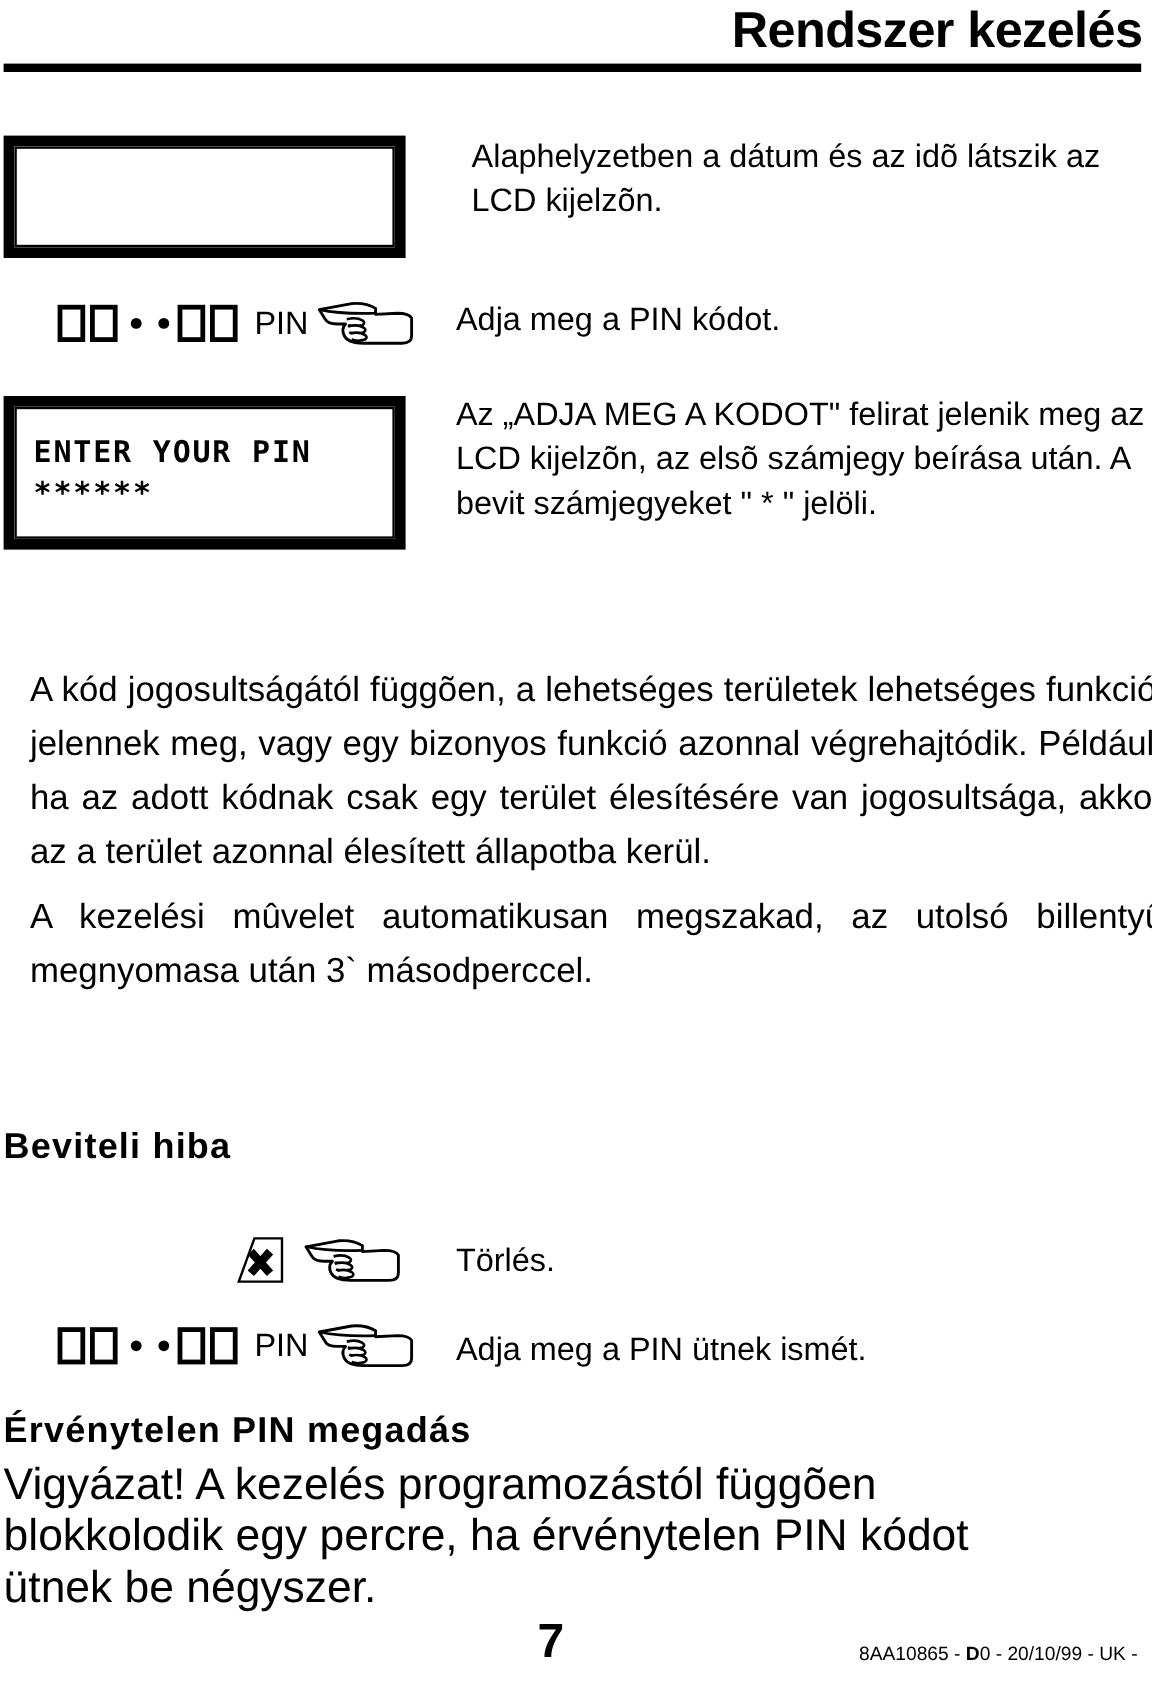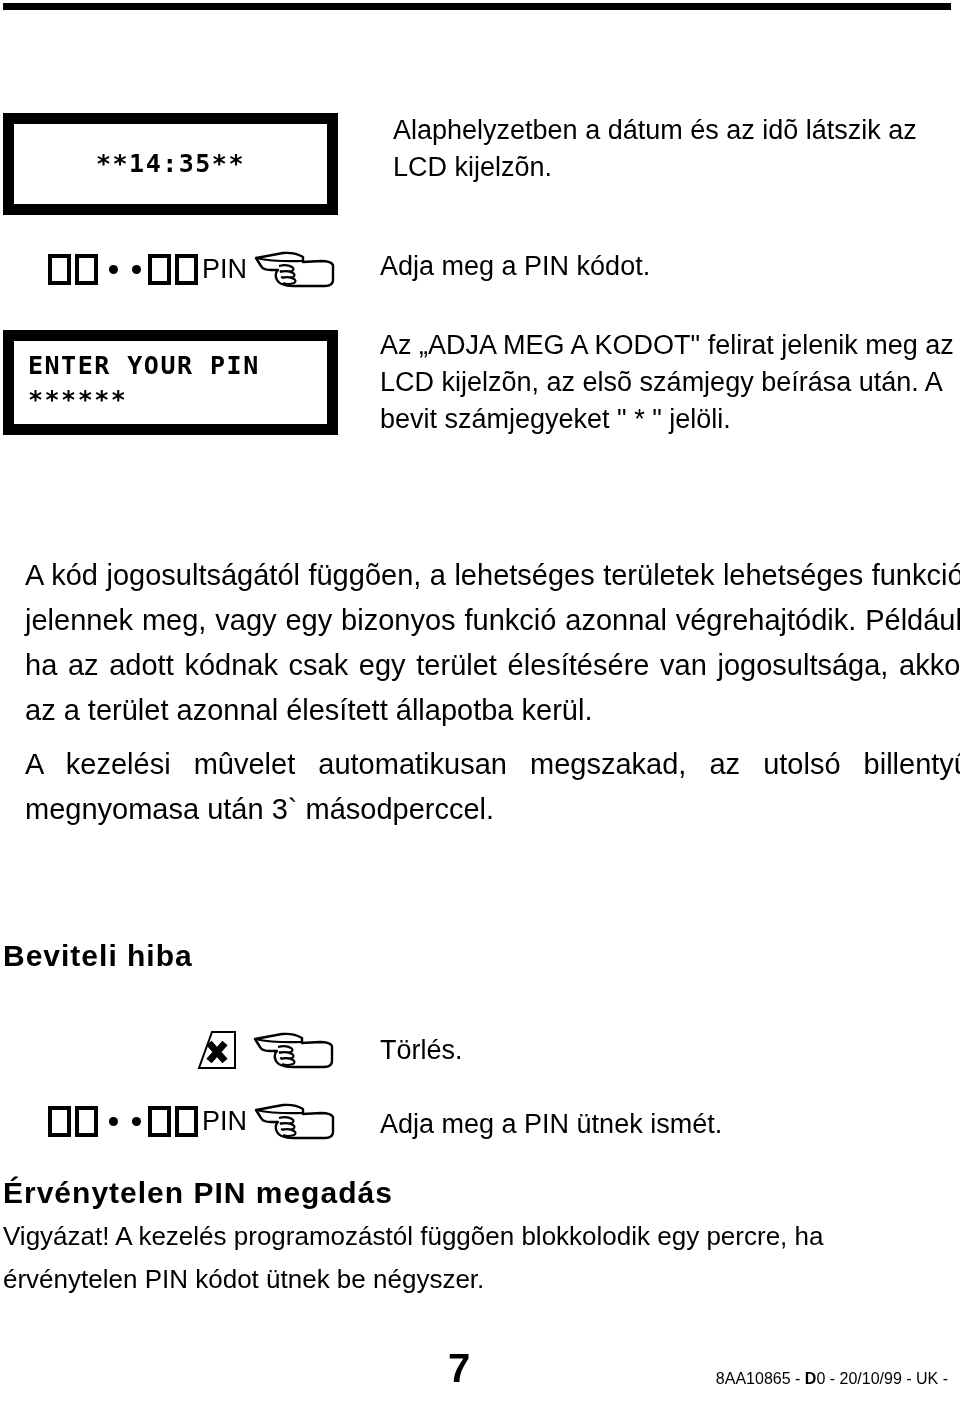--- a/index.html
+++ b/index.html
@@ -71,21 +71,21 @@
   #lcd-datetime {
     left: 3px;
     top: 113px;
     width: 335px;
     height: 102px;
   }
   #lcd-enter-pin {
     left: 3px;
     top: 330px;
     width: 335px;
-    height: 105px;
+    height: 128px;
   }
 
   
   .keypad-row {
     position: absolute;
     display: flex;
     align-items: center;
     height: 46px;
   }
   #pin-row-1 { left: 48px; top: 246px; }
@@ -103,20 +103,21 @@
   .key-dot {
     width: 9px;
     height: 9px;
     border-radius: 50%;
     background: #000000;
     margin: 0 7px;
   }
   .pin-label {
     font-size: 27px;
     font-weight: normal;
+    margin-left: 10px;
     margin-right: 6px;
     letter-spacing: 0px;
     line-height: 30px;
   }
 
   .hand-icon { display: block; }
   .clear-key-icon { display: block; margin-right: 14px; }
 
   
   .instr {
@@ -153,21 +154,21 @@
     letter-spacing: 1px;
   }
   #heading-input-error { top: 938px; }
   #heading-invalid-pin { top: 1175px; }
 
   #par-invalid-pin {
     position: absolute;
     left: 3px;
     top: 1215px;
     width: 900px;
-    font-size: 26px;
+    font-size: 37px;
     line-height: 43px;
     text-align: left;
   }
 
   
   #page-number {
     position: absolute;
     left: 448px;
     top: 1345px;
     font-size: 40px;
@@ -181,26 +182,26 @@
     font-size: 16px;
     line-height: 22px;
     white-space: nowrap;
   }
   #doc-code b { font-weight: bold; }
 </style>
 </head>
 <body>
 
 <div id="page-header">
+  <div id="page-title">Rendszer kezelés</div>
   <div id="header-rule"></div>
 </div>
 
 <div class="lcd-outer lcd-centered" id="lcd-datetime">
   <div class="lcd-inner">
-    <div class="lcd-line">**14:35**</div>
   </div>
 </div>
 <div class="instr" id="instr-datetime">Alaphelyzetben a dátum és az idõ látszik az LCD kijelzõn.</div>
 
 <div class="keypad-row" id="pin-row-1">
   <span class="key-box"></span>
   <span class="key-box"></span>
   <span class="key-dot"></span>
   <span class="key-dot"></span>
   <span class="key-box"></span>

